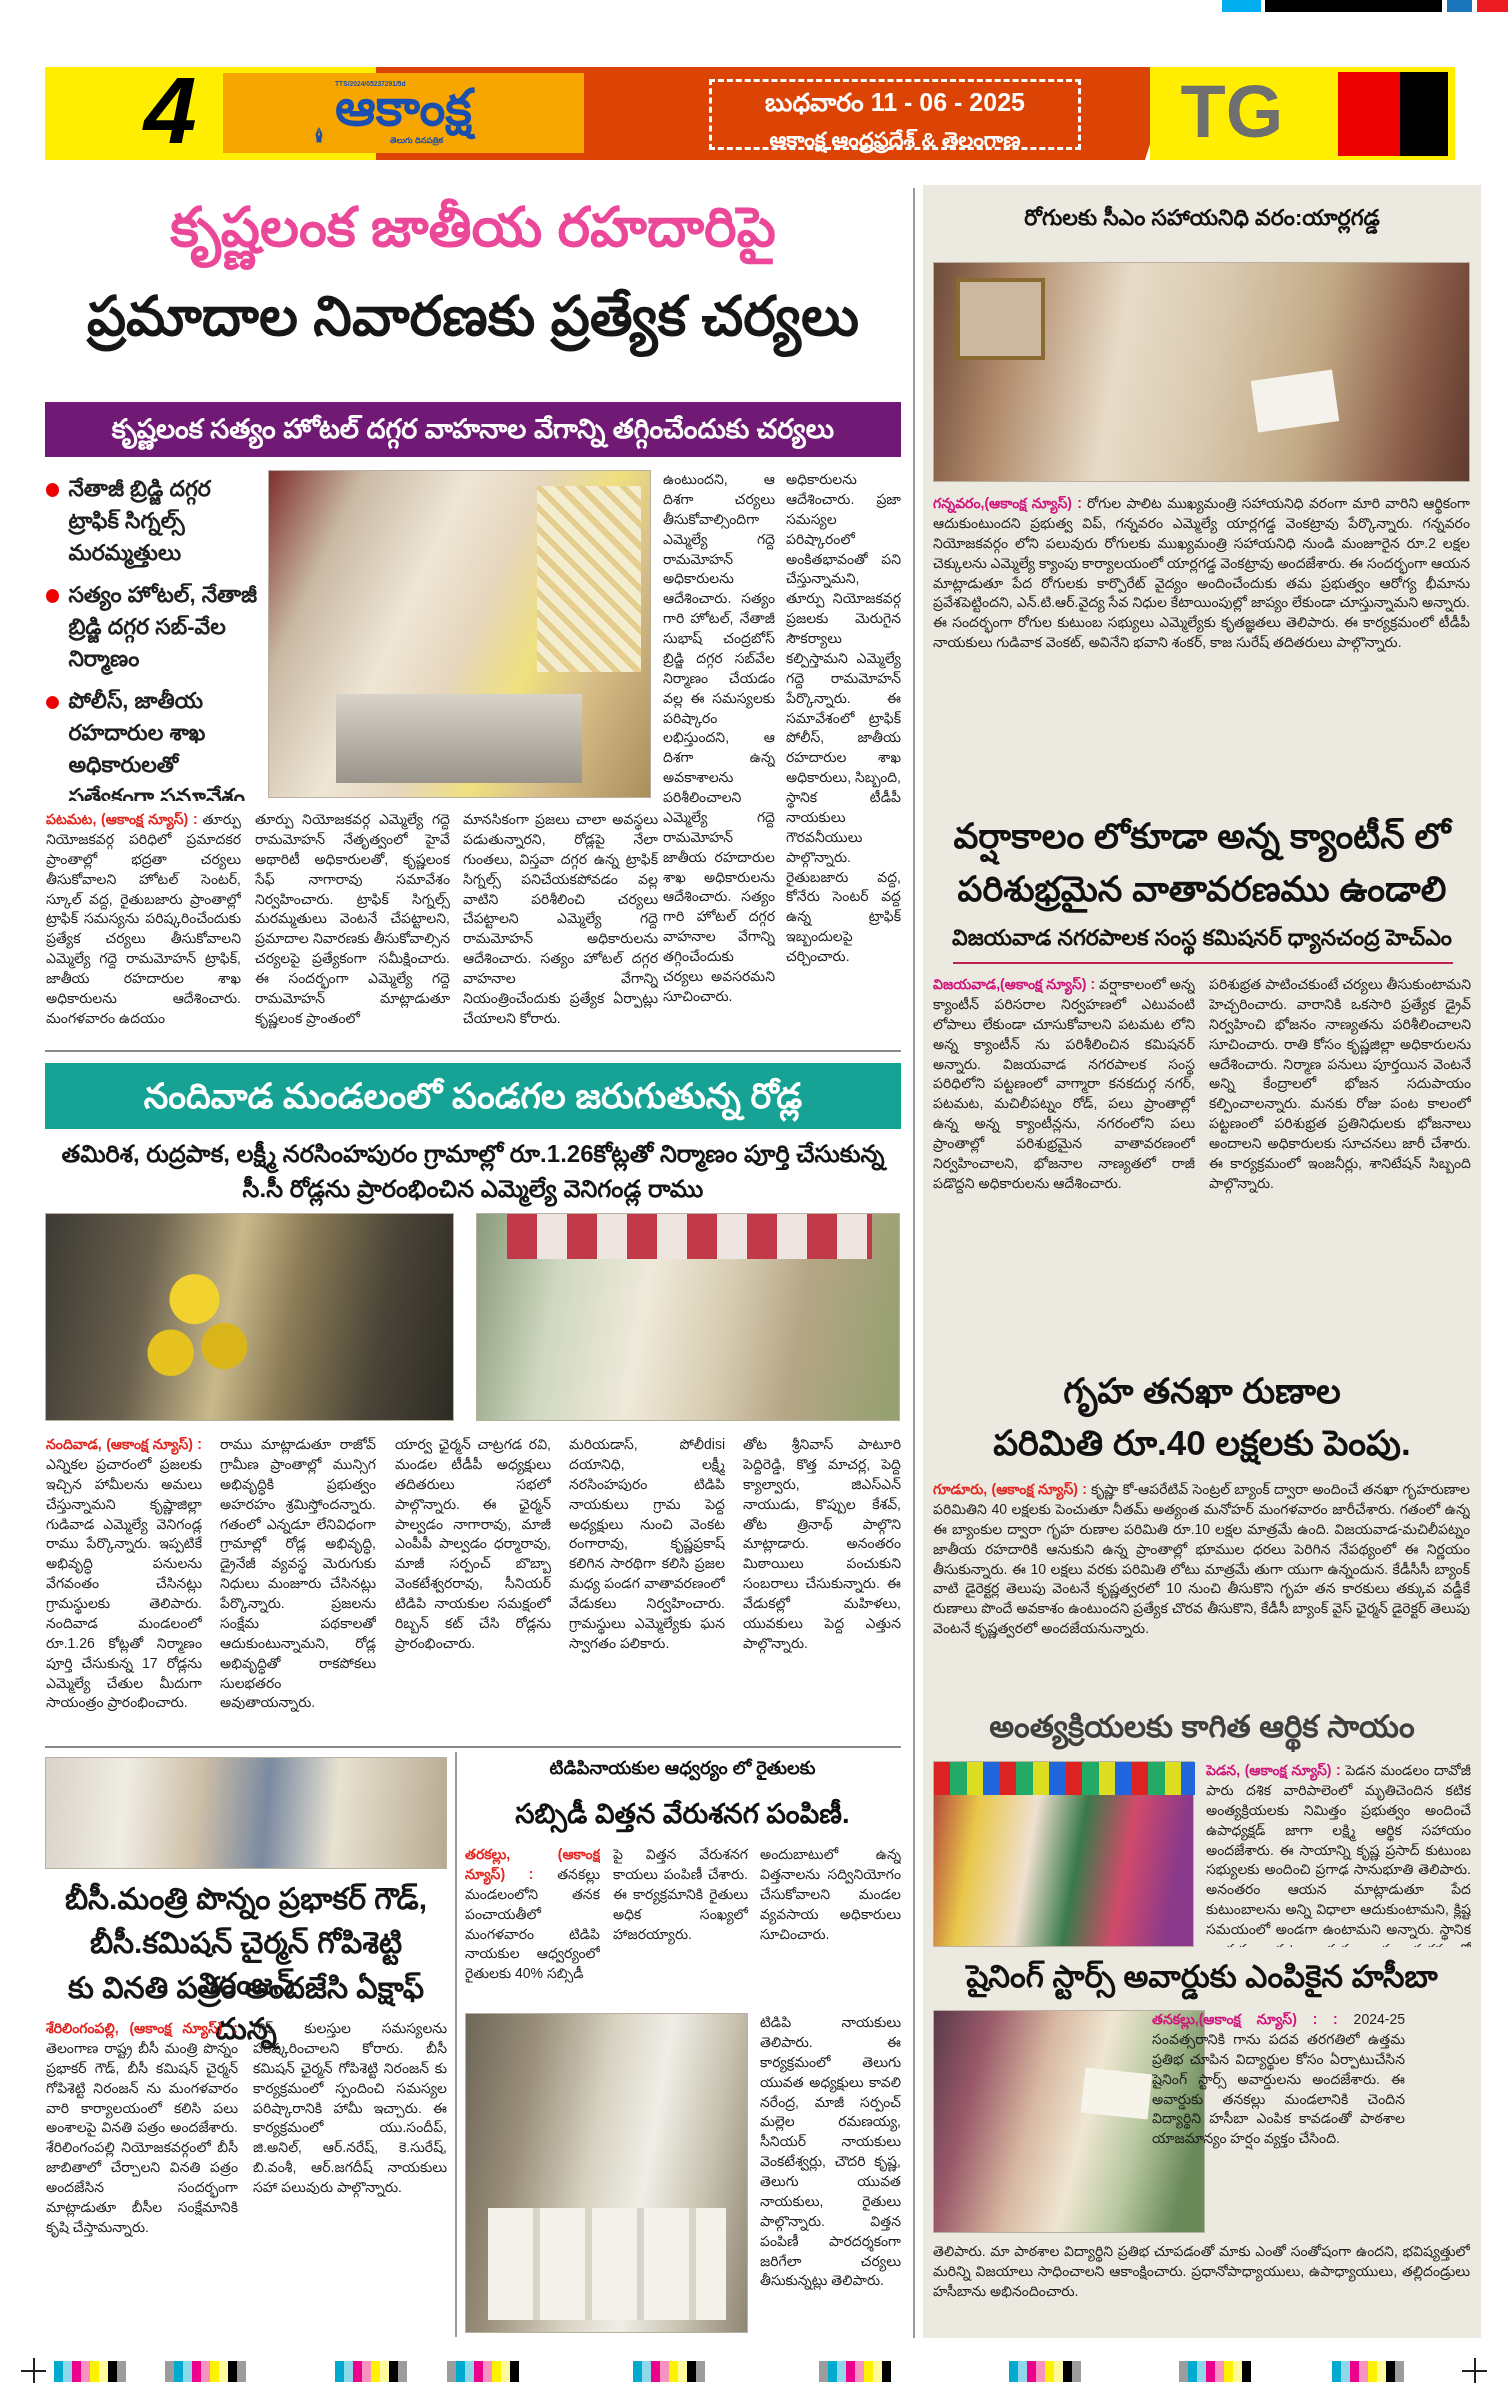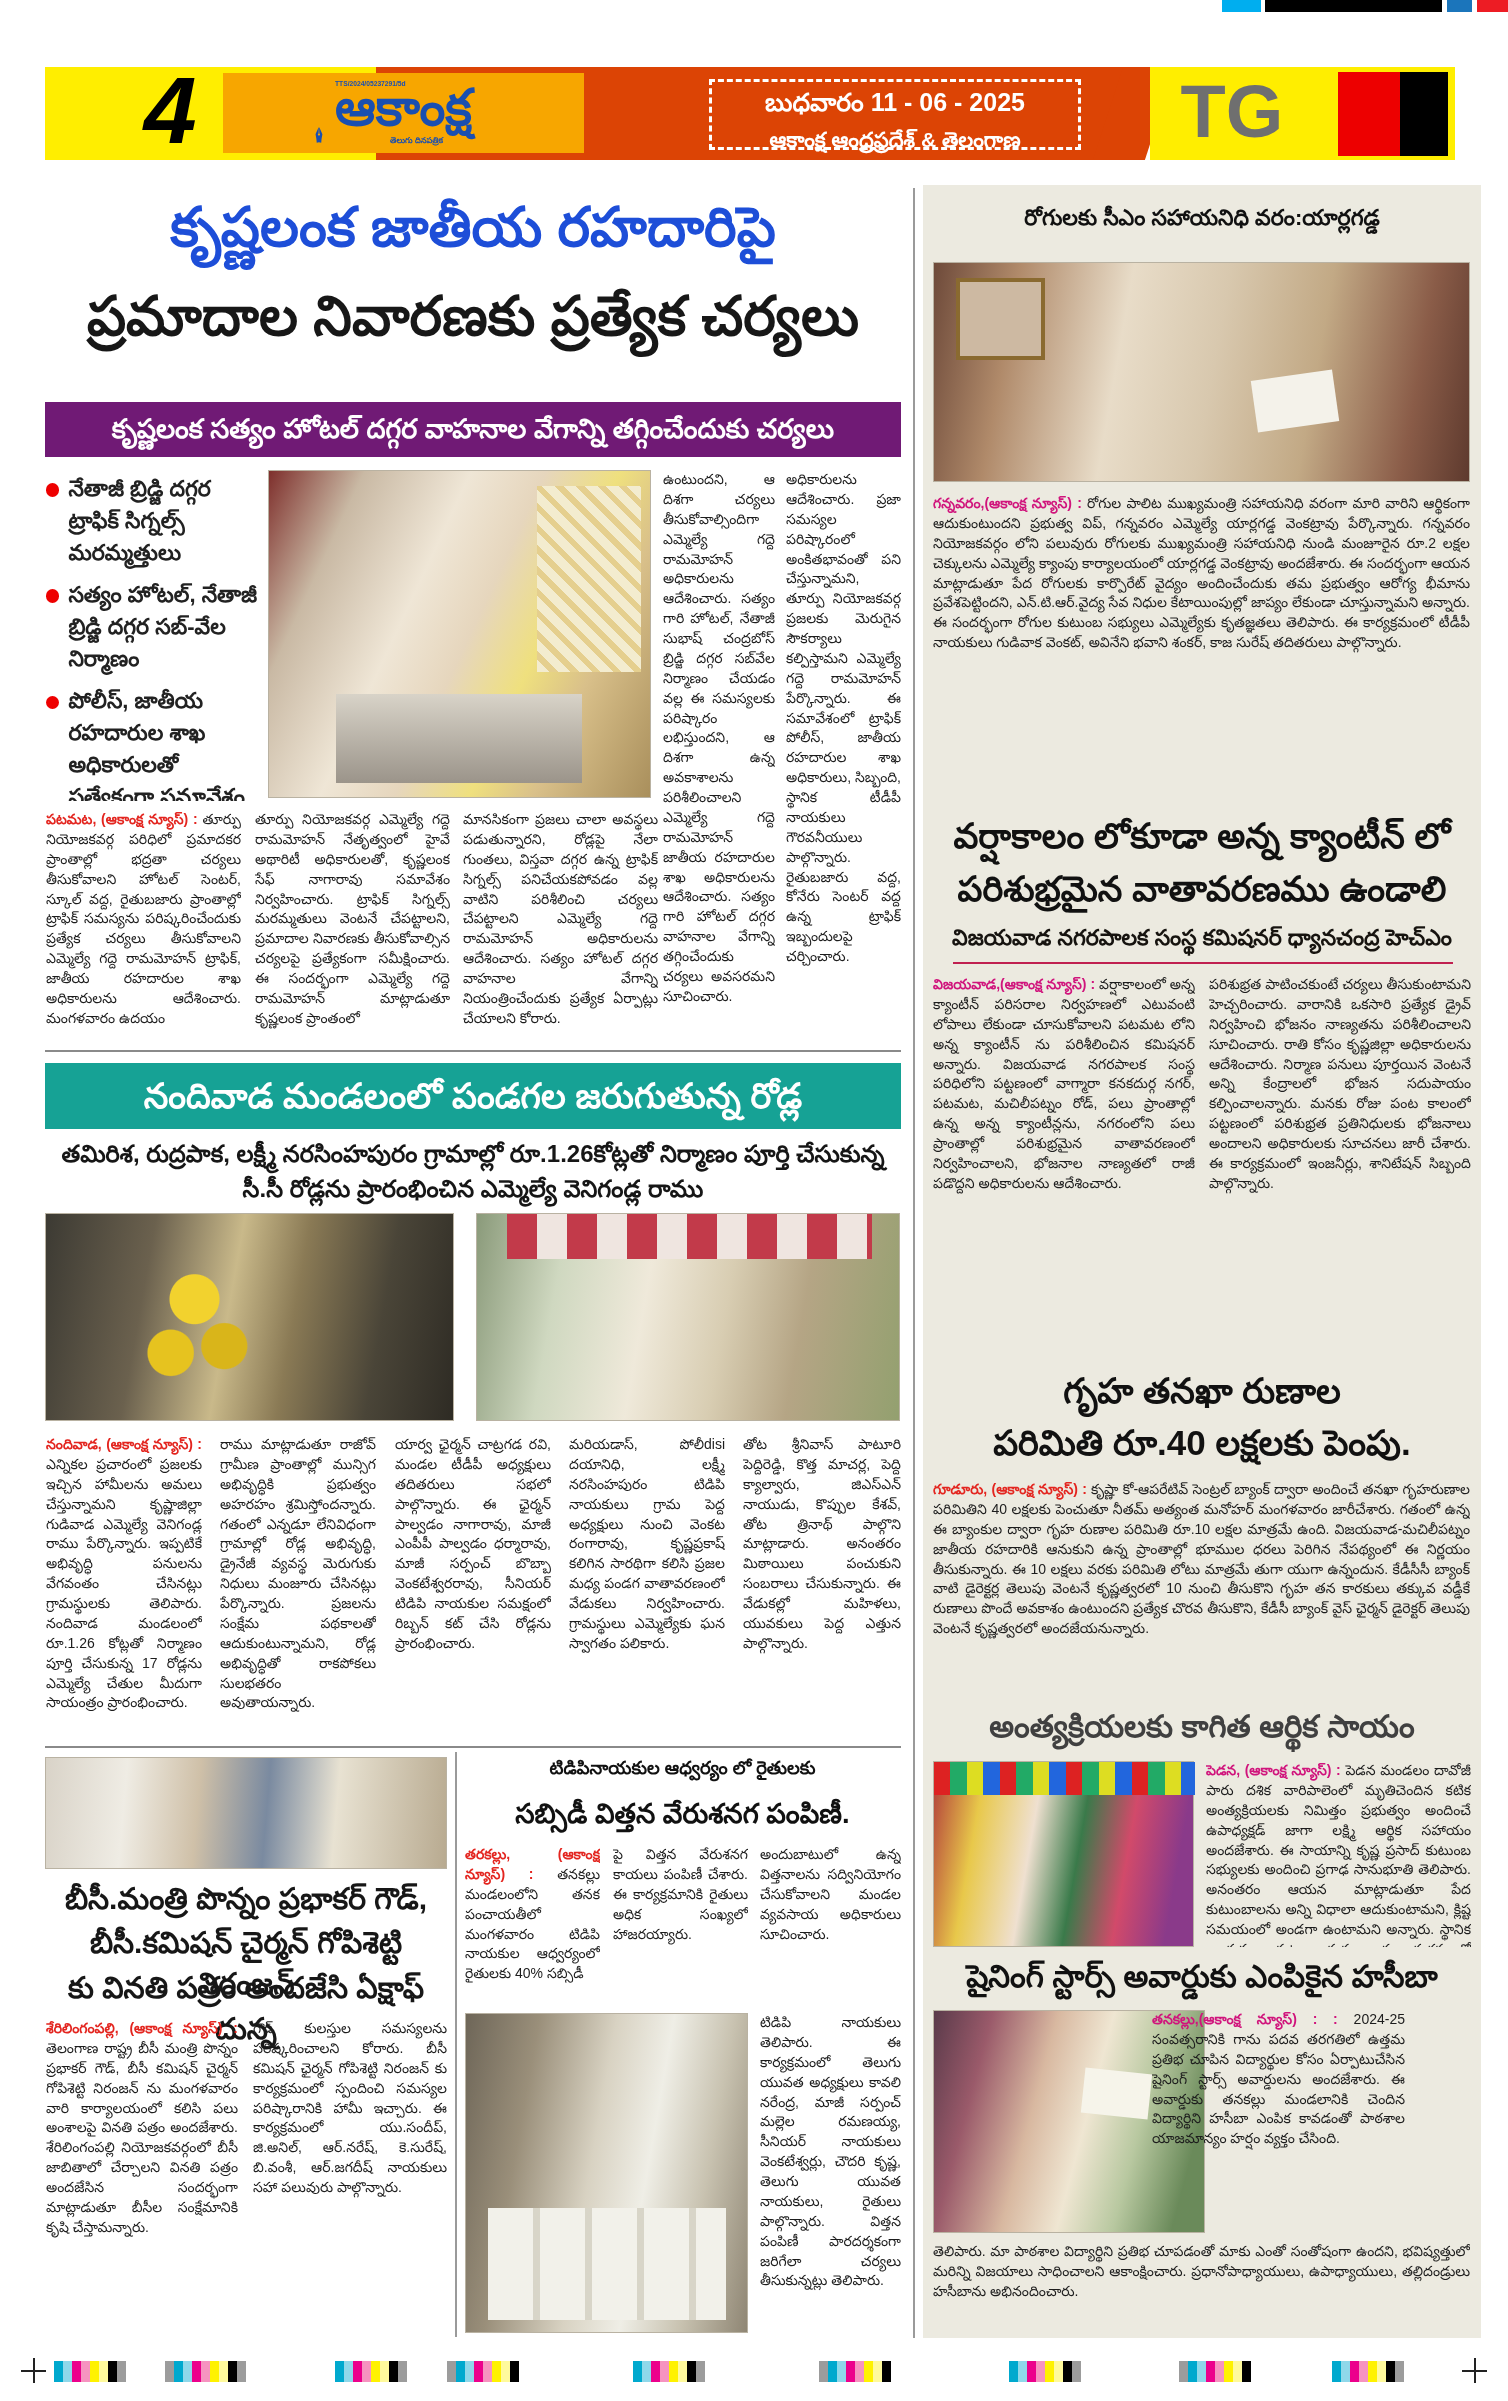--- a/index.html
+++ b/index.html
@@ -51,21 +51,21 @@
     <div class="abs" style="left:709px;top:12px;width:372px;height:71px;border:3px dashed #ffffff;">
       <div style="margin-top:6px;text-align:center;font-size:25px;font-weight:bold;color:#ffffff;">బుధవారం 11 - 06 - 2025</div>
       <div style="margin-top:4.5px;text-align:center;font-size:21px;font-weight:bold;color:#ffffff;">ఆకాంక్ష ఆంధ్రప్రదేశ్ &amp; తెలంగాణ</div>
     </div>
 
     <div class="abs" style="left:1176px;top:-3px;width:112px;height:93px;font-size:74px;font-weight:bold;color:#6F6F6F;text-align:center;line-height:95px;">TG</div>
     <div class="abs" style="left:1338px;top:4.5px;width:63px;height:84px;background:#ED0000;"></div>
     <div class="abs" style="left:1400px;top:4.5px;width:48px;height:84px;background:#000000;"></div>
   </div>
 
-  <div class="abs" style="left:45px;top:188px;width:856px;text-align:center;font-size:55px;font-weight:bold;color:#1d4ed8;line-height:1.45;">కృష్ణలంక జాతీయ రహదారిపై</div>
+  <div class="abs" style="left:45px;top:188px;width:856px;text-align:center;font-size:55px;font-weight:bold;color:#ec4899;line-height:1.45;">కృష్ణలంక జాతీయ రహదారిపై</div>
   <div class="abs" style="left:45px;top:277px;width:856px;text-align:center;font-size:55px;font-weight:bold;color:#171717;line-height:1.45;">ప్రమాదాల నివారణకు ప్రత్యేక చర్యలు</div>
 
   <div class="abs" style="left:45px;top:402px;width:856px;height:55px;background:#701a75;">
     <div style="text-align:center;font-size:27px;font-weight:bold;color:#ffffff;line-height:55px;">కృష్ణలంక సత్యం హోటల్ దగ్గర వాహనాల వేగాన్ని తగ్గించేందుకు చర్యలు</div>
   </div>
 
   <div class="abs" style="left:46px;top:473px;width:216px;height:328px;overflow:hidden;">
     <div style="display:flex;margin-bottom:10.4px;">
       <span style="width:13.4px;height:13.4px;border-radius:50%;background:#EE0000;margin:10.4px 9px 0 0;flex:none;"></span>
       <span style="font-size:22px;font-weight:bold;color:#222;line-height:1.45;">నేతాజీ బ్రిడ్జి దగ్గర ట్రాఫిక్ సిగ్నల్స్ మరమ్మత్తులు</span>

